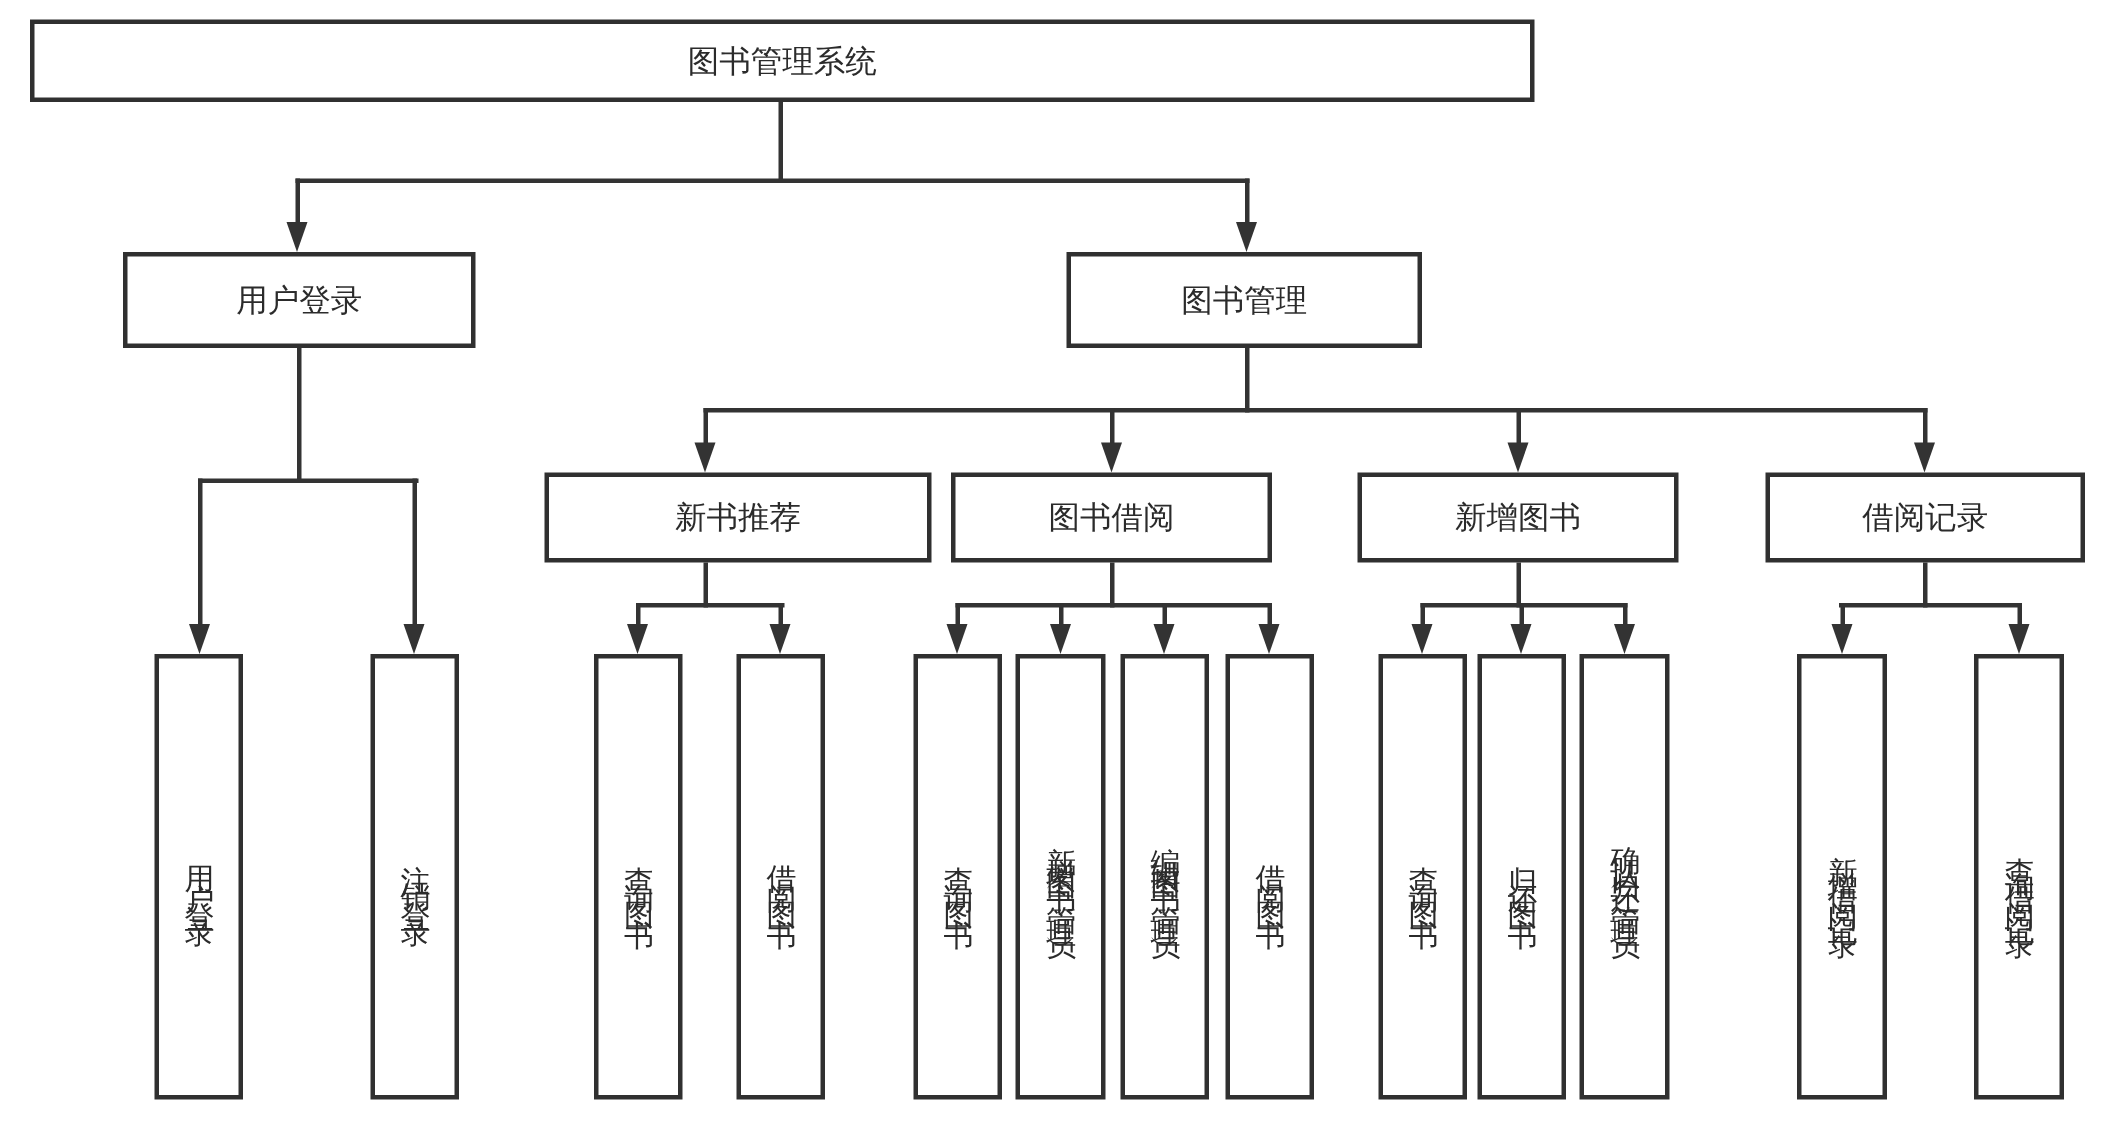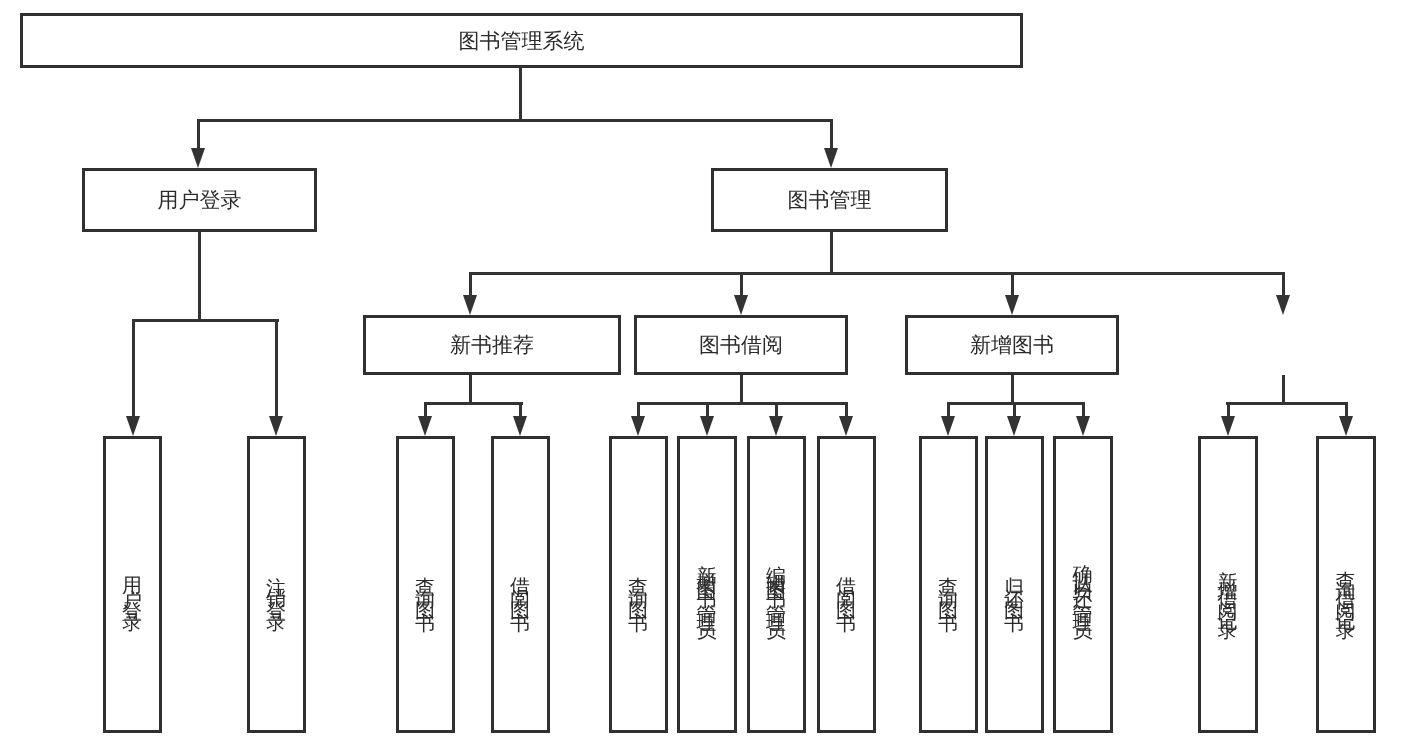--- a/index.html
+++ b/index.html
@@ -36,20 +36,21 @@
 <div id="canvas">
 
   <div class="box" style="left:20px;top:13px;width:1003px;height:55px;">图书管理系统</div>
 
   <div class="box" style="left:82px;top:168px;width:235px;height:64px;">用户登录</div>
   <div class="box" style="left:711px;top:168px;width:237px;height:64px;">图书管理</div>
 
   <div class="box" style="left:363px;top:315px;width:258px;height:60px;">新书推荐</div>
   <div class="box" style="left:634px;top:315px;width:214px;height:60px;">图书借阅</div>
   <div class="box" style="left:905px;top:315px;width:214px;height:60px;">新增图书</div>
+  <div class="box" style="left:1177px;top:315px;width:213px;height:60px;">借阅记录</div>
 
   <div class="box leaf" style="left:103px;top:436px;width:59px;height:297px;">用户登录</div>
   <div class="box leaf" style="left:247px;top:436px;width:59px;height:297px;">注销登录</div>
   <div class="box leaf" style="left:396px;top:436px;width:59px;height:297px;">查询图书</div>
   <div class="box leaf" style="left:491px;top:436px;width:59px;height:297px;">借阅图书</div>
   <div class="box leaf" style="left:609px;top:436px;width:59px;height:297px;">查询图书</div>
   <div class="box leaf" style="left:677px;top:436px;width:60px;height:297px;letter-spacing:8px;">新增图书（管理员）</div>
   <div class="box leaf" style="left:747px;top:436px;width:59px;height:297px;letter-spacing:8px;">编辑图书（管理员）</div>
   <div class="box leaf" style="left:817px;top:436px;width:59px;height:297px;">借阅图书</div>
   <div class="box leaf" style="left:919px;top:436px;width:59px;height:297px;">查询图书</div>

